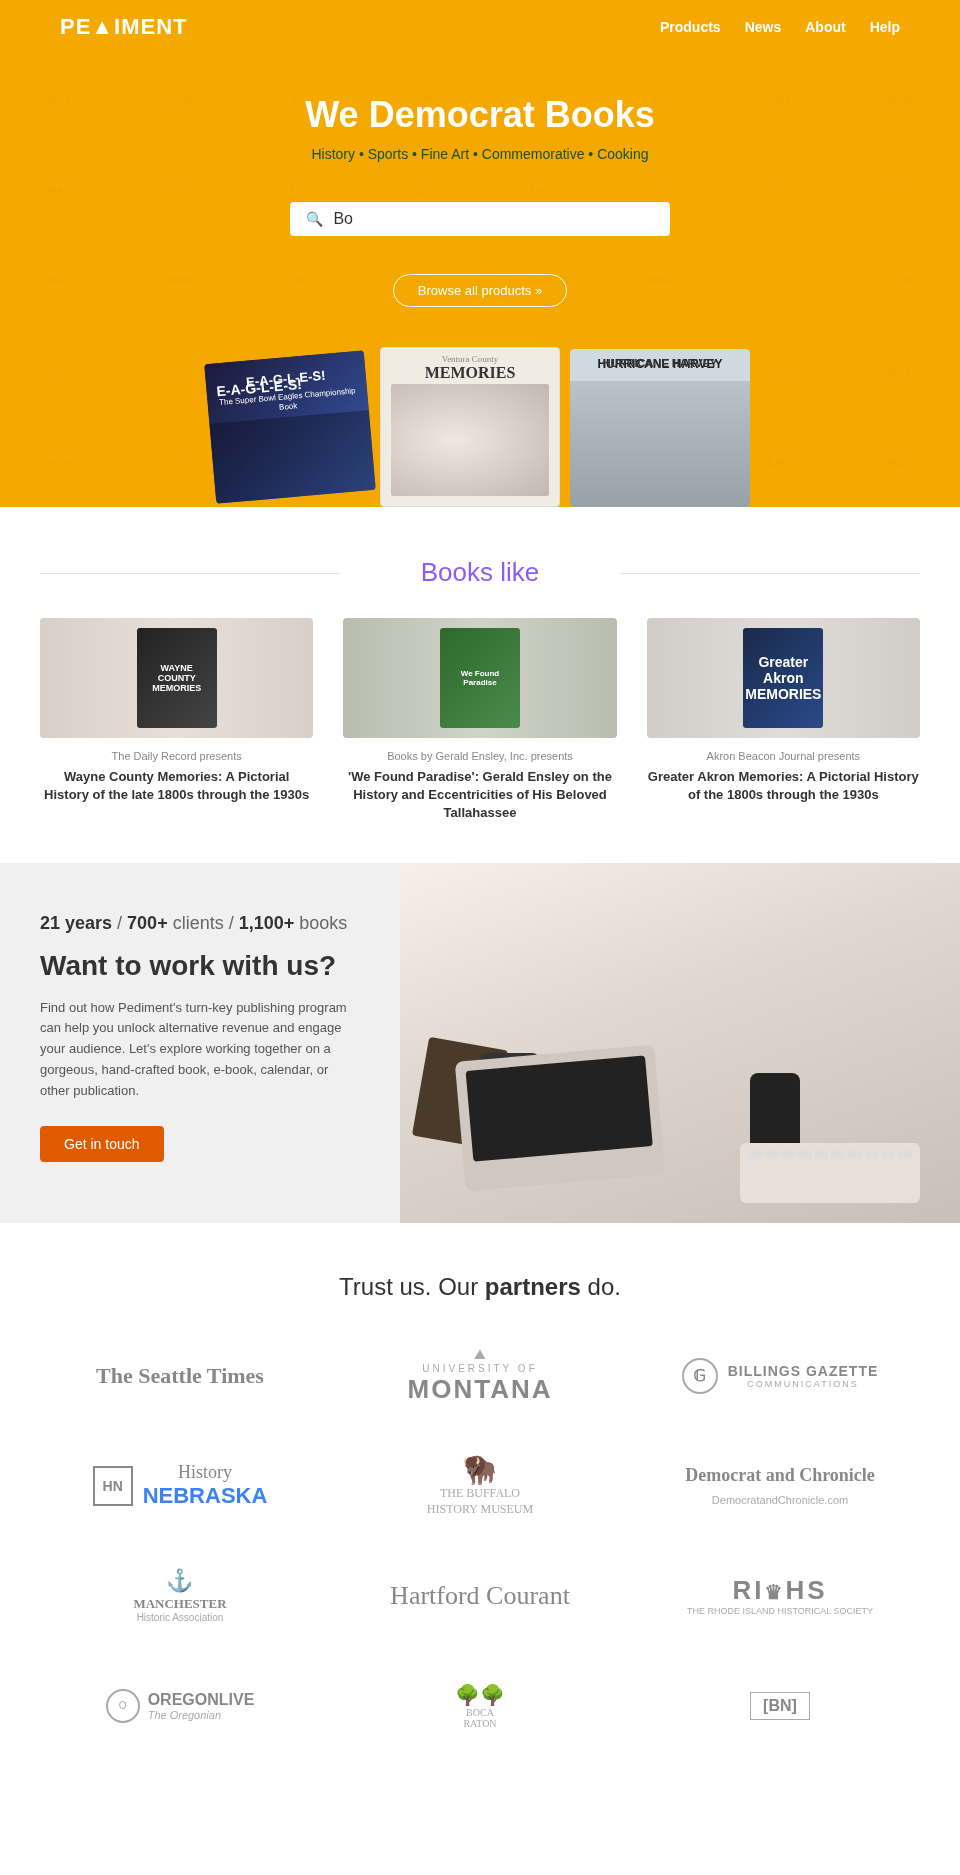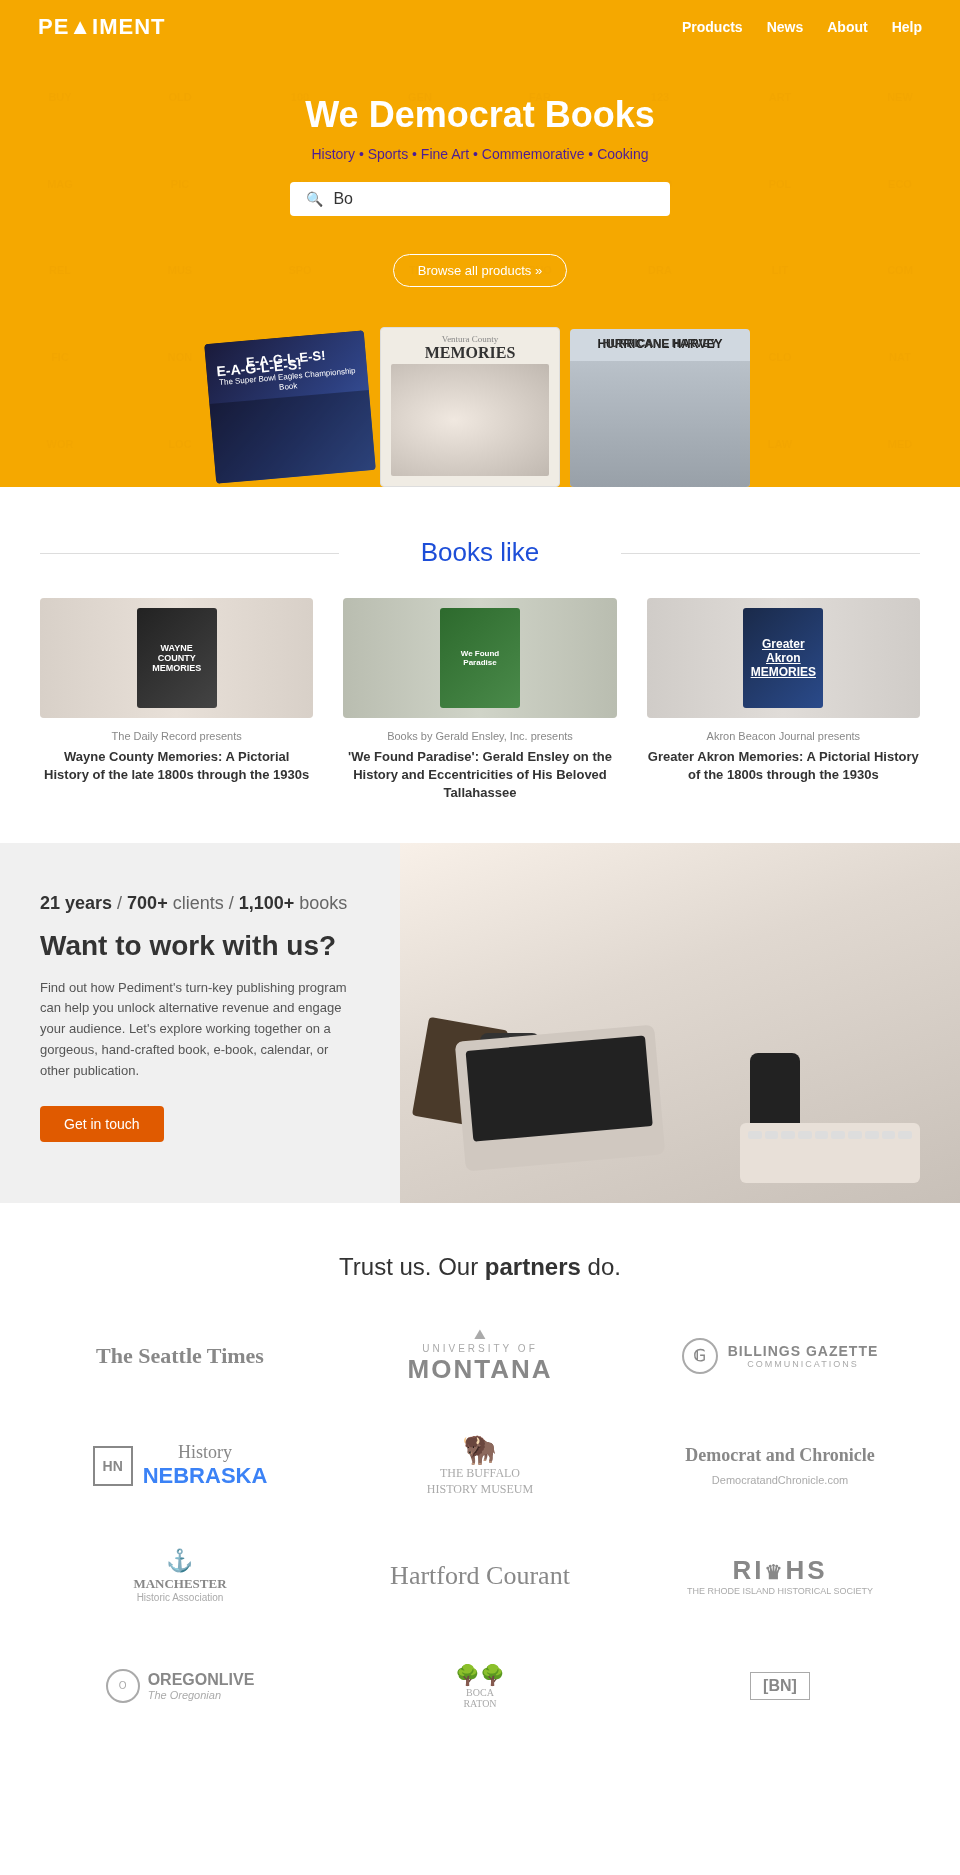--- a/index.html
+++ b/index.html
@@ -1,21 +1,21 @@
 <!DOCTYPE html>
 <html><head>
   <meta charset="utf-8">
   <style>
     * { margin: 0; padding: 0; box-sizing: border-box; }
     body { font-family: Arial, sans-serif; width: 960px; background: #fff; }
 
     
     .header {
       background: #f5a800;
-      padding: 14px 38px;
+      padding: 14px 60px;
       display: flex;
       align-items: center;
       justify-content: space-between;
     }
     .logo {
       color: #fff;
       font-size: 22px;
       font-weight: bold;
       letter-spacing: 1px;
     }
@@ -55,23 +55,23 @@
     }
     .hero h1 {
       color: #fff;
       font-size: 36px;
       font-weight: bold;
       margin-bottom: 10px;
       position: relative;
       z-index: 1;
     }
     .hero-sub {
-      color: #4c1d95;
+      color: #14532d;
       font-size: 14px;
-      margin-bottom: 20px;
+      margin-bottom: 40px;
       position: relative;
       z-index: 1;
     }
     .search-bar {
       display: flex;
       align-items: center;
       background: #fff;
       border-radius: 4px;
       padding: 8px 16px;
       width: 380px;
@@ -155,21 +155,21 @@
     }
 
     
     .books-like {
       padding: 50px 40px 40px;
       text-align: center;
     }
     .books-like h2 {
       font-size: 26px;
       font-weight: normal;
-      color: #1d4ed8;
+      color: #8b5cf6;
       margin-bottom: 30px;
       position: relative;
     }
     .books-like h2::before,
     .books-like h2::after {
       content: '';
       position: absolute;
       top: 50%;
       width: 34%;
       height: 1px;
@@ -492,21 +492,21 @@
         <div class="book-bg-paradise"></div>
         <div class="book-card-image-inner book-paradise" style="font-size:8px;">We Found Paradise</div>
       </div>
       <div class="book-card-publisher">Books by Gerald Ensley, Inc. presents</div>
       <div class="book-card-title">'We Found Paradise': Gerald Ensley on the History and Eccentricities of His Beloved Tallahassee</div>
     </div>
 
     <div class="book-card">
       <div class="book-card-image">
         <div class="book-bg-akron"></div>
-        <div class="book-card-image-inner book-akron" style="font-size:12px;text-decoration:underline;">Greater Akron MEMORIES</div>
+        <div class="book-card-image-inner book-akron" style="font-size:14px;">Greater Akron MEMORIES</div>
       </div>
       <div class="book-card-publisher">Akron Beacon Journal presents</div>
       <div class="book-card-title">Greater Akron Memories: A Pictorial History of the 1800s through the 1930s</div>
     </div>
 
   </div>
 </section>
 
 <section class="work-section">
   <div class="work-content">

